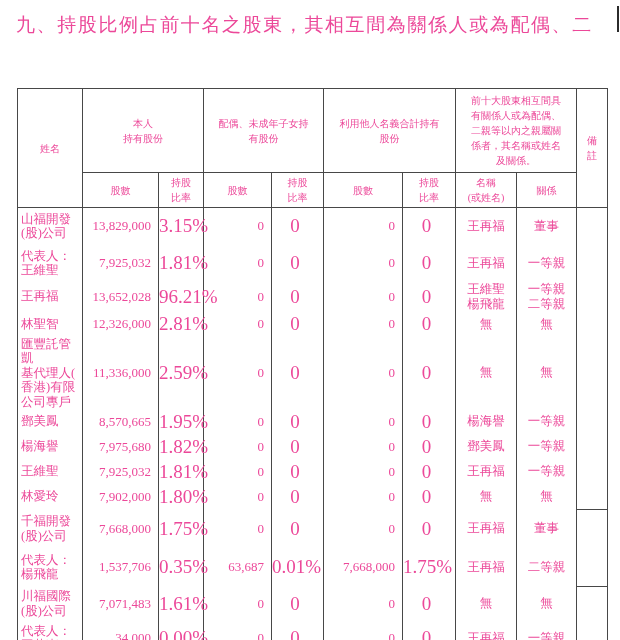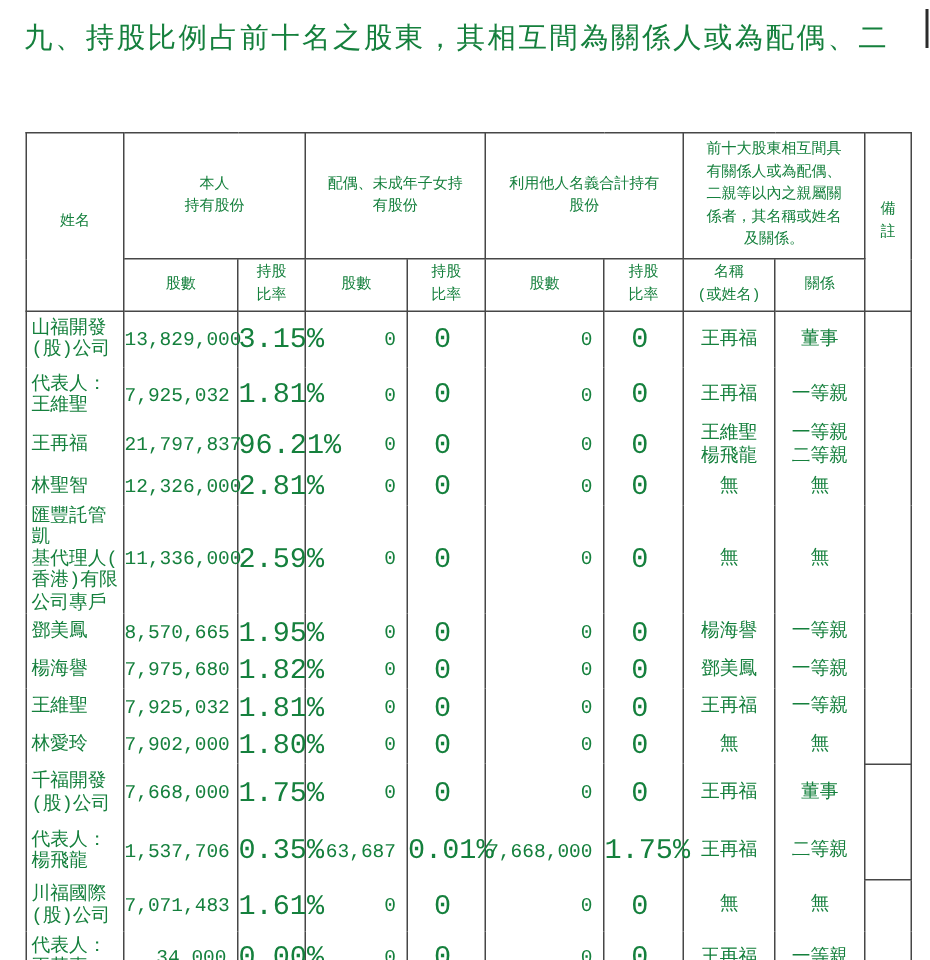--- a/index.html
+++ b/index.html
@@ -1,22 +1,22 @@
 <!DOCTYPE html>
 <html><head>
 <meta charset="utf-8">
 <style>
   html, body { margin: 0; padding: 0; background: #ffffff; }
   .page {
     position: relative;
     width: 620px;
     height: 640px;
     background: #ffffff;
-    font-family: Liberation Mono, monospace;
-    color: #15803d;
+    font-family: Liberation Serif, serif;
+    color: #ec4899;
     overflow: hidden;
   }
   .scan-artifact {
     position: absolute;
     right: 1px;
     top: 6px;
     width: 2px;
     height: 26px;
     background: #2b2b2b;
   }
@@ -166,21 +166,21 @@
     <td class="c-pct">1.81%</td>
     <td class="c-num">0</td>
     <td class="c-pct">0</td>
     <td class="c-num">0</td>
     <td class="c-pct">0</td>
     <td class="c-rel">王再福</td>
     <td class="c-rel">一等親</td>
   </tr>
         <tr>
     <td class="c-name">王再福</td>
-    <td class="c-num">21,797,837</td>
+    <td class="c-num">13,652,028</td>
     <td class="c-pct">96.21%</td>
     <td class="c-num">0</td>
     <td class="c-pct">0</td>
     <td class="c-num">0</td>
     <td class="c-pct">0</td>
     <td class="c-rel">王維聖
 楊飛龍</td>
     <td class="c-rel">一等親
 二等親</td>
   </tr>

